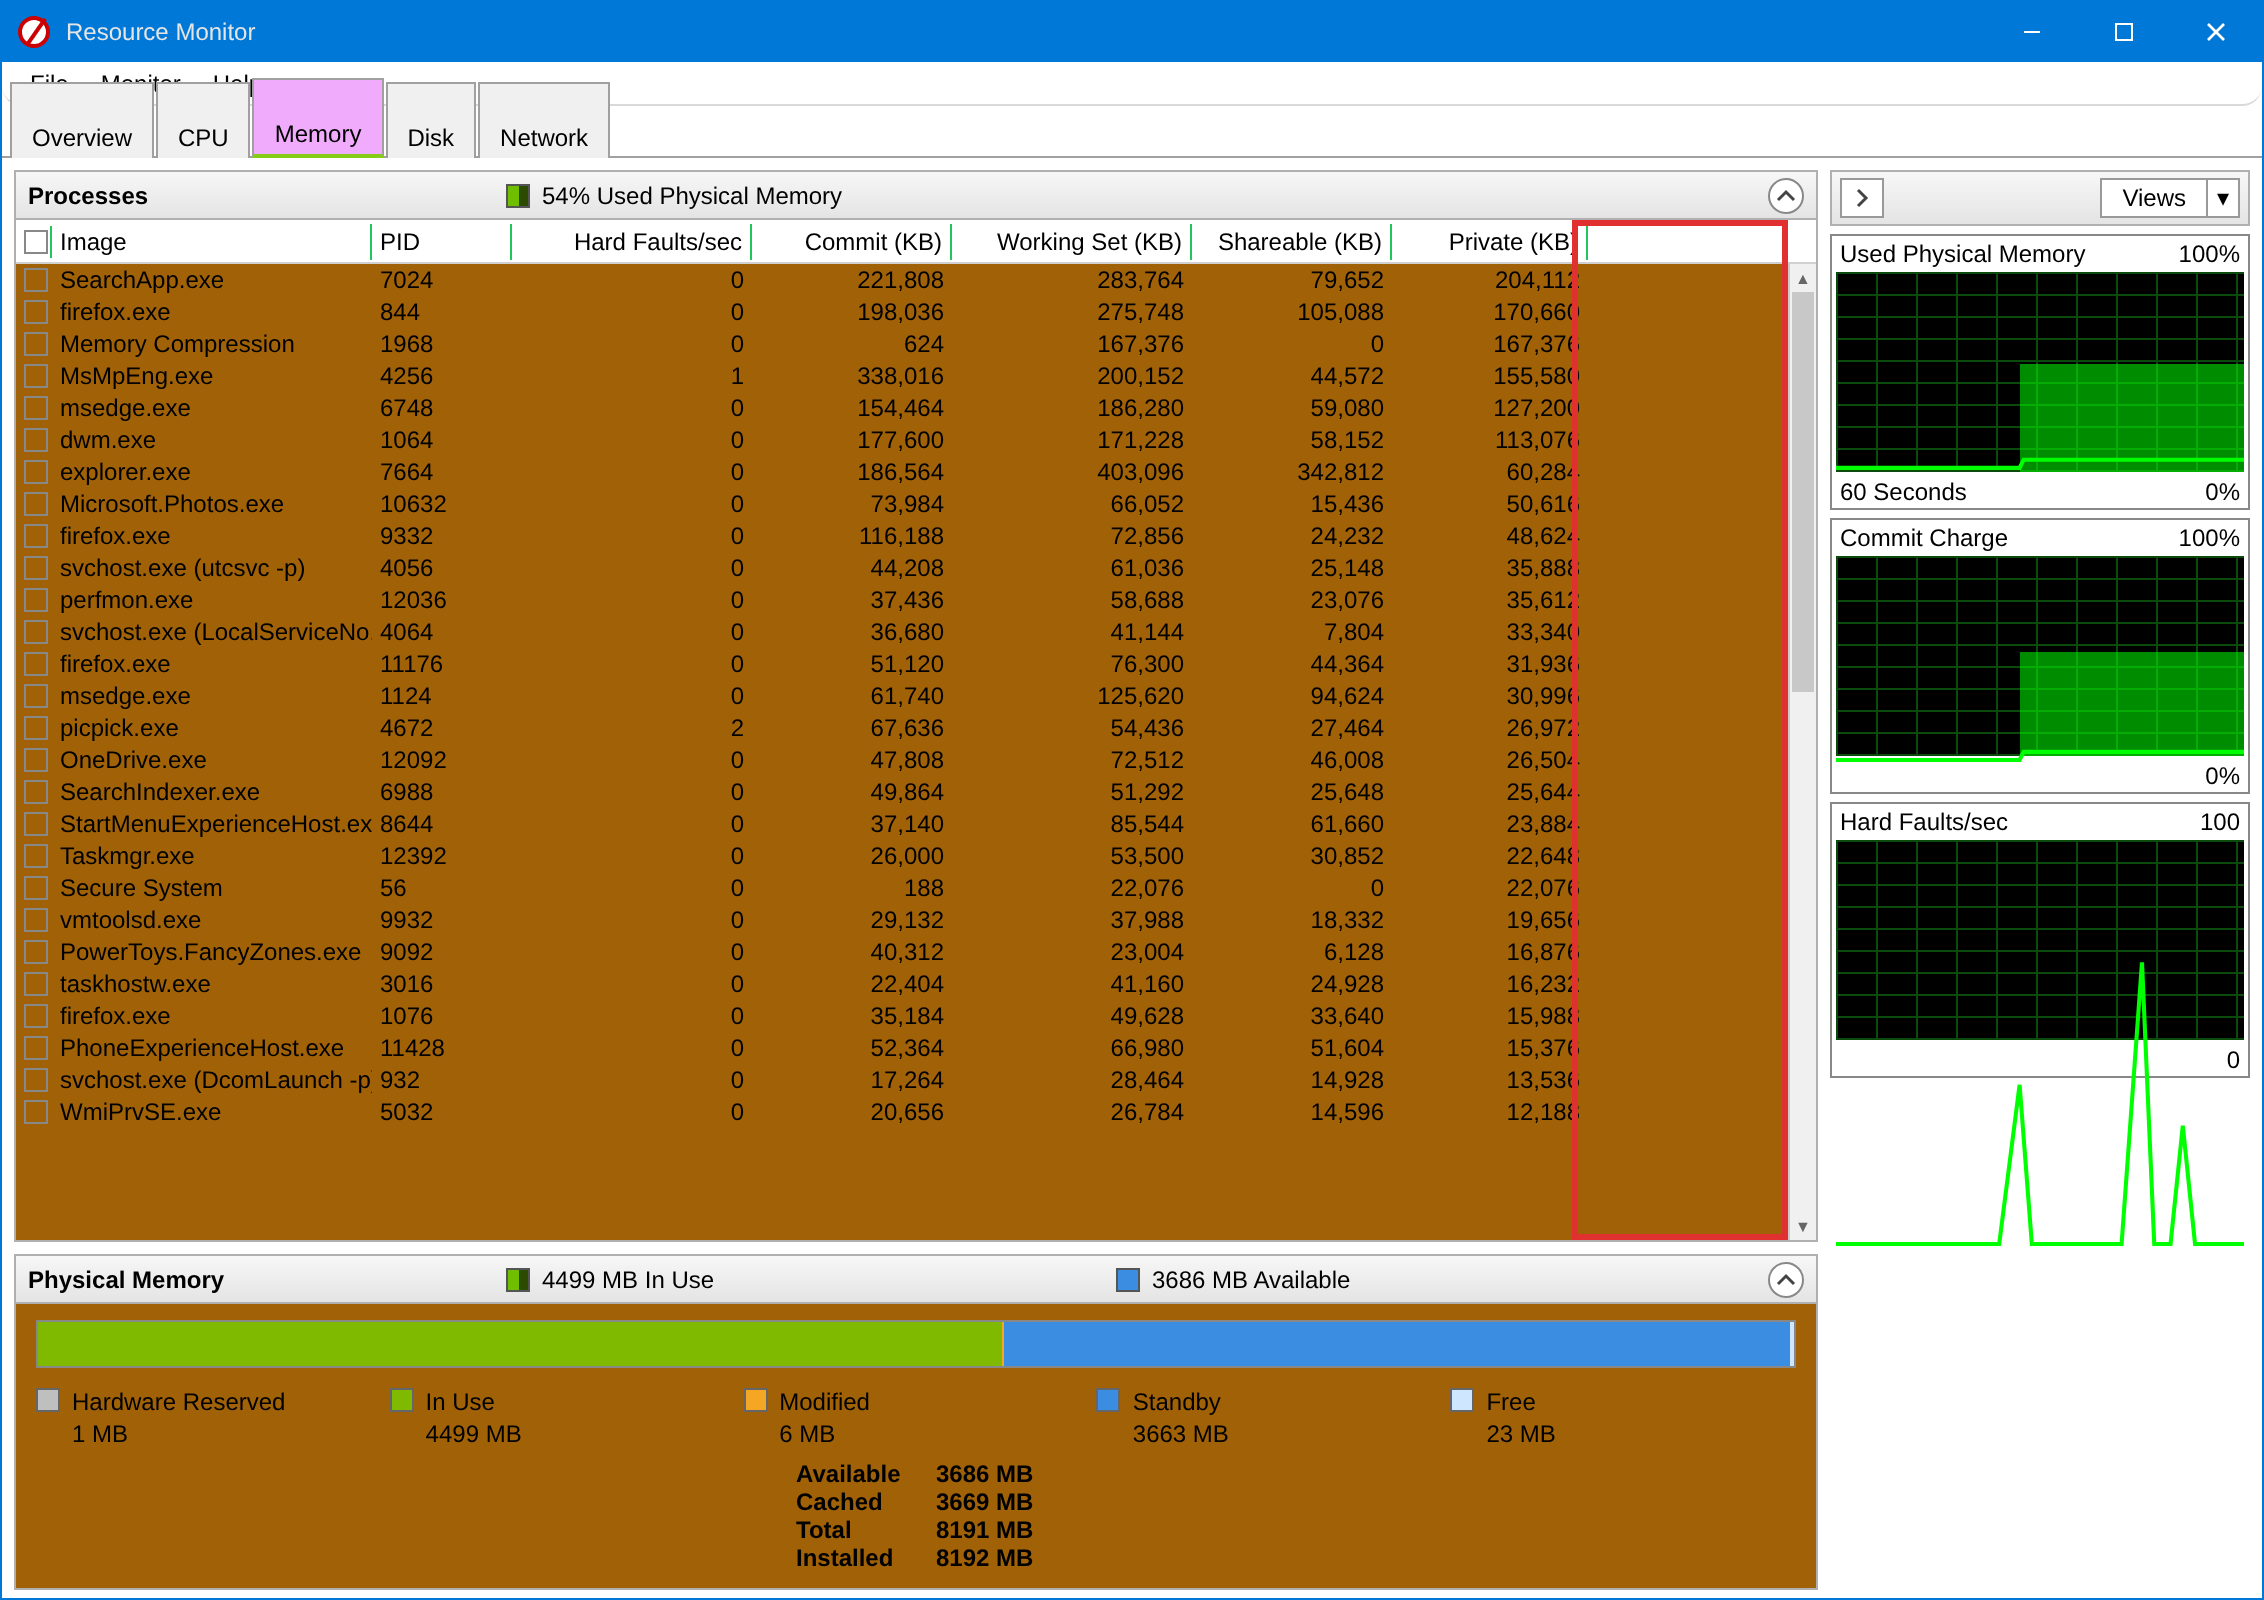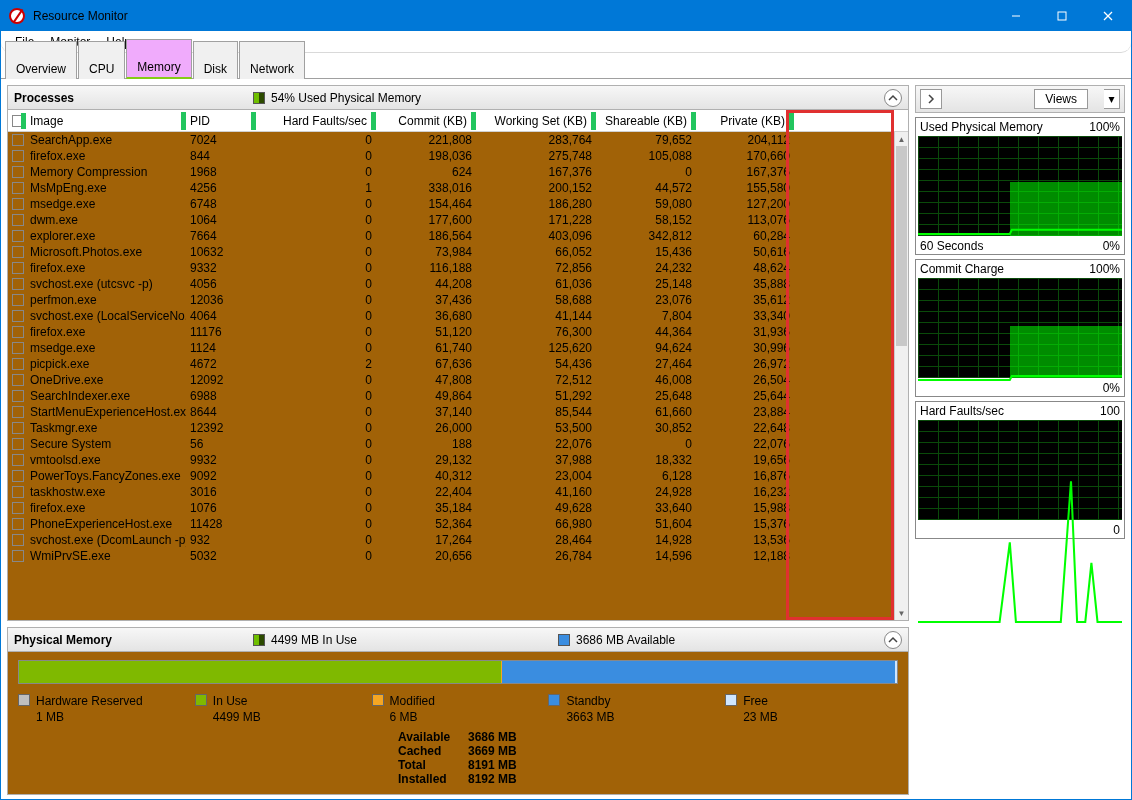--- a/index.html
+++ b/index.html
@@ -1,21 +1,21 @@
 <!DOCTYPE html>
 <html><head>
 <meta charset="utf-8">
 <style>
   *{box-sizing:border-box;margin:0;padding:0;font-family:"Segoe UI",Tahoma,sans-serif;font-size:12px;color:#000;}
   body{background:#fff;width:1132px;height:800px;overflow:hidden;border:1px solid #0078d7;}
   
   .titlebar{height:30px;background:#0078d7;display:flex;align-items:center;padding:0 0 0 8px;color:#fff;}
   .titlebar .app-icon{width:16px;height:16px;border-radius:50%;border:2px solid #c00;position:relative;margin-right:8px;background:#fff;}
   .titlebar .app-icon::after{content:"";position:absolute;left:6px;top:-2px;width:2px;height:16px;background:#c00;transform:rotate(35deg);}
-  .titlebar .title{color:#000000;font-size:12px;flex:1;}
+  .titlebar .title{color:#e5e5e5;font-size:12px;flex:1;}
   .winbtns{display:flex;height:100%;}
   .winbtn{width:46px;height:100%;display:flex;align-items:center;justify-content:center;color:#fff;}
   .winbtn svg{stroke:#fff;fill:none;}
   
   .menubar{height:22px;background:#fff;display:flex;align-items:center;padding:0 6px;border-bottom:1px solid #d9d9d9;border-radius:10px;}
   .menubar span{padding:2px 8px;cursor:default;}
   
   .tabs{height:26px;background:#fff;border-bottom:1px solid #a0a0a0;display:flex;align-items:flex-end;padding-left:4px;}
   .tab{padding:20px 10px 3px;border:1px solid #a0a0a0;border-bottom:none;margin-right:1px;background:#f0f0f0;position:relative;top:1px;}
   .tab.active{background:#f0abfc;border-bottom:2px solid #84cc16;}
@@ -29,21 +29,21 @@
   .panel-hdr .status{font-weight:normal;font-size:12px;margin-left:auto;margin-right:auto;display:flex;align-items:center;gap:6px;position:absolute;left:245px;}
   .panel-hdr{position:relative;}
   .panel-hdr .chev{margin-left:auto;width:18px;height:18px;border:1px solid #888;border-radius:50%;background:#fff;display:flex;align-items:center;justify-content:center;}
   .sq{width:12px;height:12px;}
   .sq.green{background:linear-gradient(to right,#6fbf00 55%,#2c4a00 55%);border:1px solid #555;}
   .sq.blue{background:#3a8de0;border:1px solid #555;}
   
   .tbl-wrap{flex:1;overflow:hidden;position:relative;}
   .tbl-head, .tbl-row{display:grid;grid-template-columns:18px 160px 70px 120px 100px 120px 100px 98px;align-items:center;}
   .tbl-head{height:22px;background:#fff;border-bottom:1px solid #d0d0d0;}
-  .tbl-head>div{padding:2px 4px;border-right:5px solid #22c55e;white-space:nowrap;overflow:hidden;}
+  .tbl-head>div{padding:2px 4px;border-right:1px solid #22c55e;white-space:nowrap;overflow:hidden;}
   .tbl-head .ra{text-align:right;}
   .tbl-body{overflow-y:auto;height:calc(100% - 22px);}
   .tbl-row{height:16px;}
   .tbl-row>div{padding:0 4px;white-space:nowrap;overflow:hidden;}
   .tbl-row .ra{text-align:right;}
   .cb{width:12px;height:12px;border:1px solid #888;margin:auto;}
   .hi-col{position:absolute;right:14px;top:0;bottom:0;width:108px;border:3px solid #e03030;pointer-events:none;}
   .scrollbar{position:absolute;right:0;top:22px;bottom:0;width:14px;background:#f0f0f0;border-left:1px solid #ccc;}
   .scrollbar .thumb{position:absolute;left:1px;right:1px;top:14px;height:200px;background:#c8c8c8;}
   .scrollbar .arr{position:absolute;left:0;right:0;height:14px;background:#f0f0f0;display:flex;align-items:center;justify-content:center;font-size:8px;color:#666;}
@@ -56,21 +56,21 @@
   .pm-legend{display:grid;grid-template-columns:repeat(5,1fr);gap:4px;margin-bottom:6px;}
   .pm-item{display:flex;flex-direction:column;align-items:flex-start;gap:2px;}
   .pm-item .top{display:flex;gap:6px;}
   .pm-item .swatch{width:12px;height:12px;border:1px solid #666;}
   .pm-stats{margin-left:380px;}
   .pm-stats .r{display:flex;gap:10px;font-weight:bold;}
   .pm-stats .lbl{width:60px;}
   
   .rp-top{height:28px;background:linear-gradient(#f7f7f7,#e4e4e4);border:1px solid #b0b0b0;display:flex;align-items:center;padding:0 4px;gap:4px;}
   .rp-top .navbtn{width:22px;height:20px;border:1px solid #999;background:#fff;display:flex;align-items:center;justify-content:center;}
-  .rp-top .views{margin-left:auto;display:flex;gap:16px;}
+  .rp-top .views{margin-left:auto;display:flex;}
   .rp-top .views button{height:20px;border:1px solid #999;background:#fff;padding:0 10px;font-size:12px;}
   .rp-top .views .dd{width:16px;padding:0;border-left:none;}
   .chart{border:1px solid #888;margin:4px 0 2px;background:#fff;}
   .chart-hdr{display:flex;justify-content:space-between;padding:2px 4px;font-size:11px;}
   .chart-canvas{height:100px;background:#000;position:relative;margin:0 2px 2px;}
   .chart-grid{position:absolute;inset:0;background-image:linear-gradient(#0a4a0a 1px,transparent 1px),linear-gradient(90deg,#0a4a0a 1px,transparent 1px);background-size:20px 11px;}
   .chart-line{position:absolute;inset:0;}
   .chart-ftr{display:flex;justify-content:space-between;padding:1px 4px;font-size:11px;}
   .fill-area{position:absolute;background:#0f0;opacity:.55;}
 </style>

